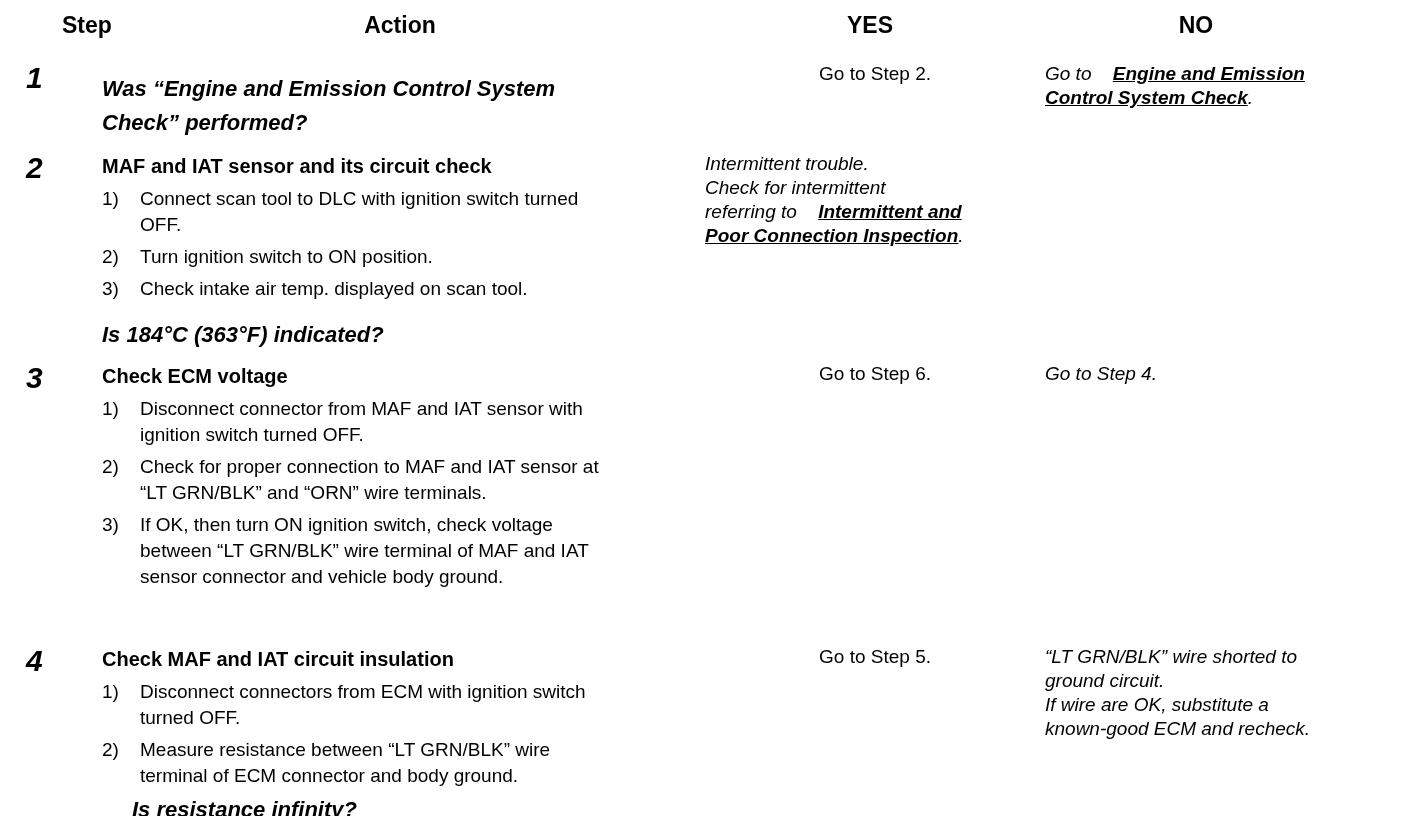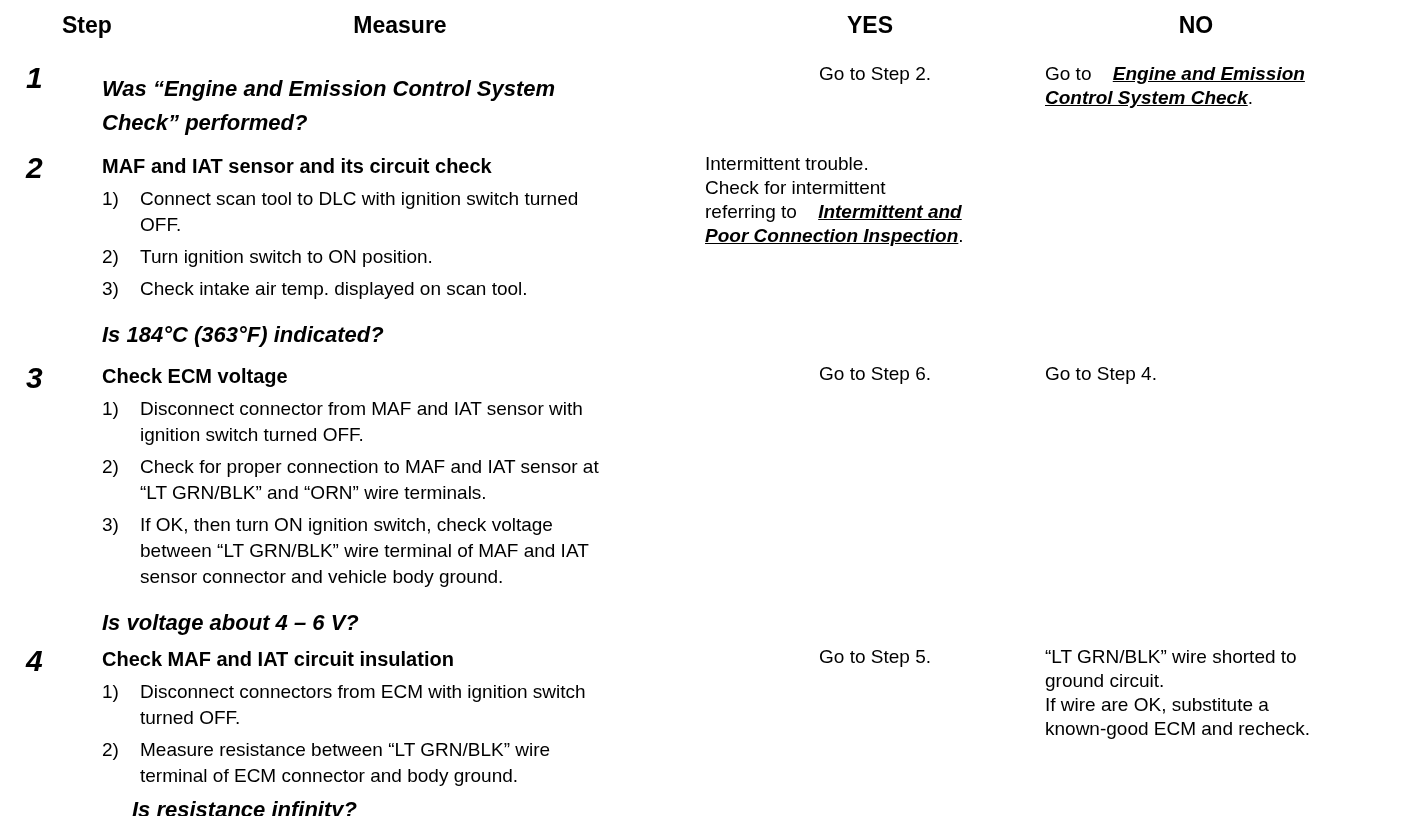--- a/index.html
+++ b/index.html
@@ -78,38 +78,38 @@
     line-height: 24px;
     white-space: pre-line;
     text-align: center;
   }
   .no-cell {
     padding-left: 5px;
     padding-right: 56px;
     font-size: 19px;
     line-height: 24px;
   }
-  .no-text { white-space: pre-line; }
+  .no-text { white-space: pre-line; font-style: italic; }
   .doc-link {
     font-weight: bold;
     font-style: italic;
     text-decoration: underline;
     color: #000000;
     cursor: pointer;
     margin-left: 16px;
   }
 </style>
 </head>
 <body>
 
 <div id="page">
 
   <div class="grid-row thead">
     <div class="th th-step">Step</div>
-    <div class="th">Measure</div>
+    <div class="th">Action</div>
     <div class="th">YES</div>
     <div class="th th-no">NO</div>
   </div>
 
   <div class="grid-row trow row-1">
     <div class="cell step-cell">
       <div class="step-num">1</div>
     </div>
     <div class="cell action-cell">
       <div class="question q-only">Was “Engine and Emission Control System
@@ -164,21 +164,20 @@
         <span class="item-marker">2)</span>
         <span class="item-text">Check for proper connection to MAF and IAT sensor at
 “LT GRN/BLK” and “ORN” wire terminals.</span>
       </div>
       <div class="item">
         <span class="item-marker">3)</span>
         <span class="item-text">If OK, then turn ON ignition switch, check voltage
 between “LT GRN/BLK” wire terminal of MAF and IAT
 sensor connector and vehicle body ground.</span>
       </div>
-      <div class="question">Is voltage about 4 – 6 V?</div>
     </div>
     <div class="cell yes-cell">Go to Step 6.</div>
     <div class="cell no-cell">
       <span class="no-text">Go to Step 4.</span>
     </div>
   </div>
 
   <div class="grid-row trow row-4">
     <div class="cell step-cell">
       <div class="step-num">4</div>

